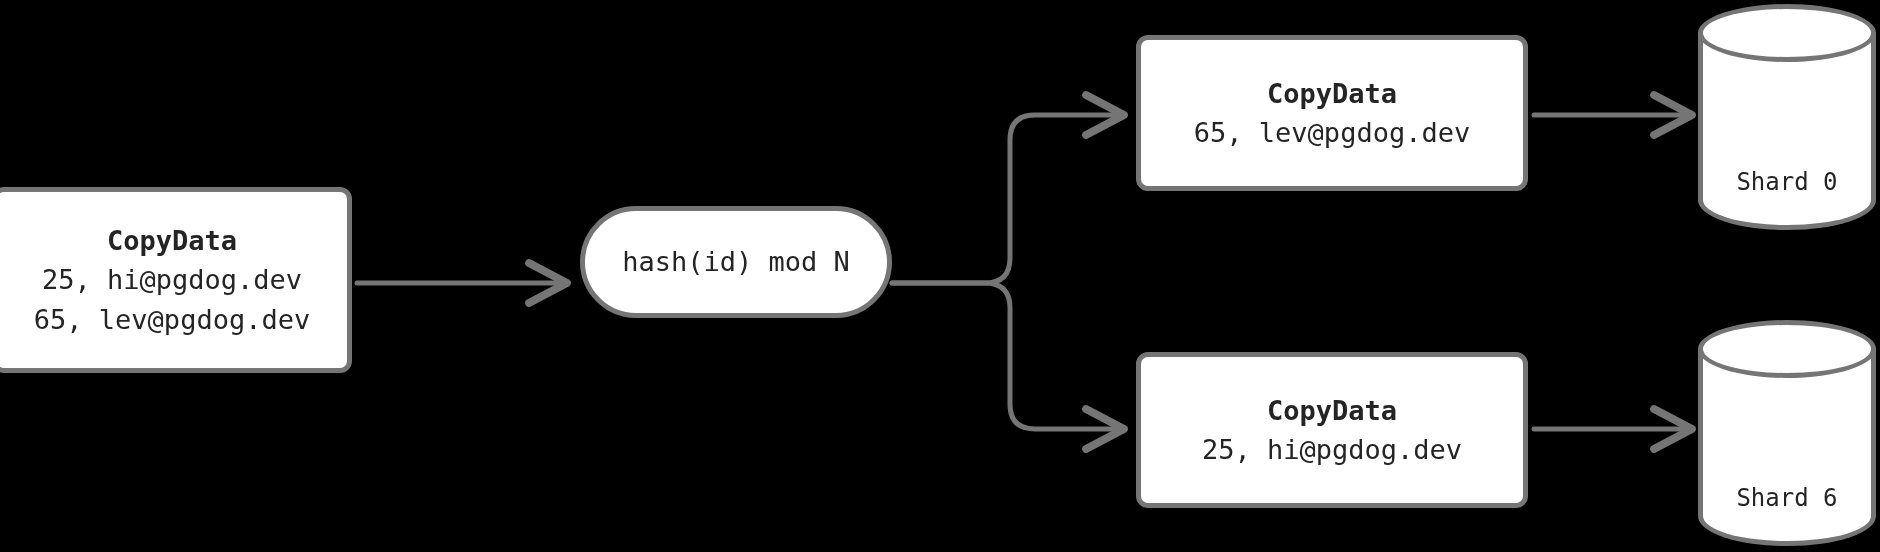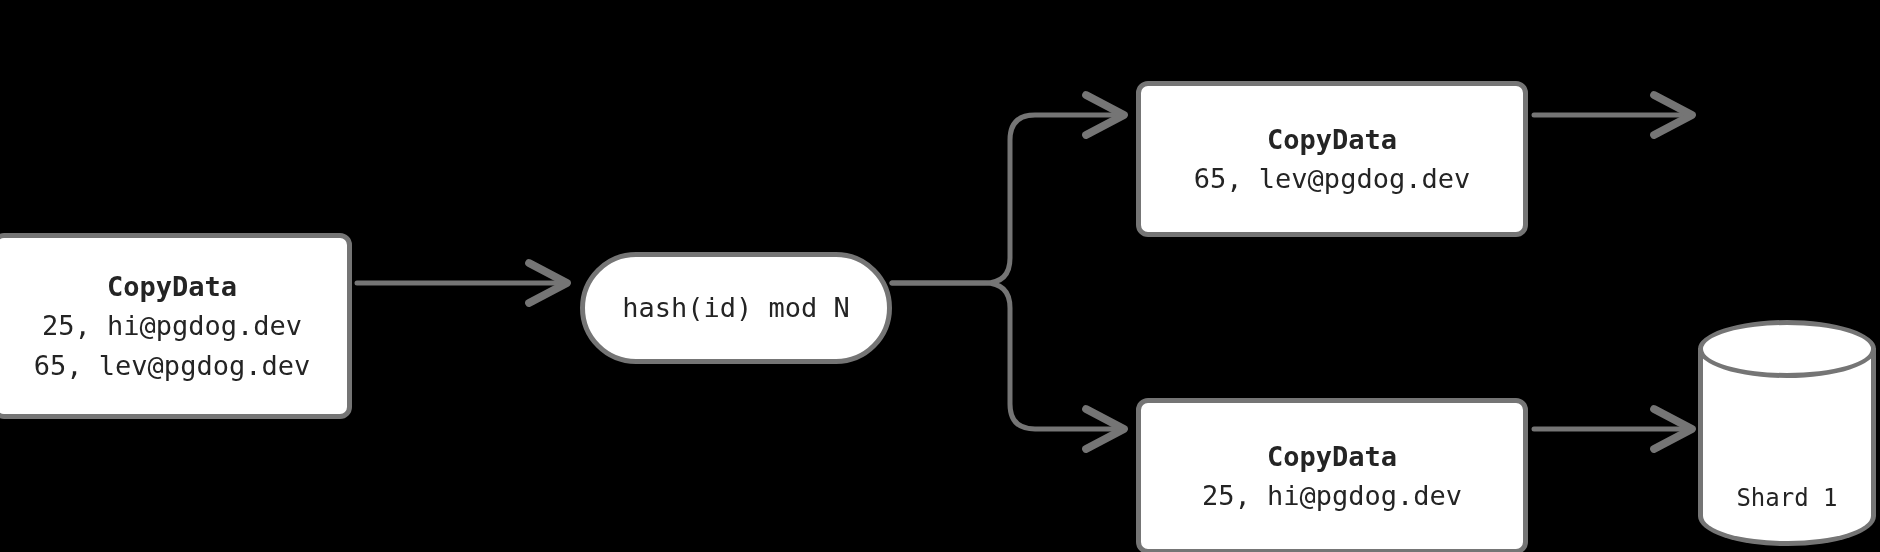--- a/index.html
+++ b/index.html
@@ -26,21 +26,20 @@
   .node {
     position: absolute;
     background: #ffffff;
     border: 5px solid #757575;
     display: flex;
     flex-direction: column;
     align-items: center;
     justify-content: center;
     color: #242424;
     text-align: center;
-    margin-top: 46px;
   }
   .node .line {
     font-family: "DejaVu Sans Mono", "Liberation Mono", monospace;
     font-size: 27px;
     line-height: 1.45;
     letter-spacing: 0px;
     white-space: pre;
     color: #242424;
   }
   .node .line.title { font-weight: bold; }
@@ -134,20 +133,25 @@
   <div class="node rect-node" style="left:1136px; top:35px; width:392px; height:156px;">
     <div class="line title">CopyData</div>
     <div class="line">65, lev@pgdog.dev</div>
   </div>
 
   <div class="node rect-node" style="left:1136px; top:352px; width:392px; height:156px;">
     <div class="line title">CopyData</div>
     <div class="line">25, hi@pgdog.dev</div>
   </div>
 
+  <div class="cyl" style="left:1698px; top:4px; width:178px; height:226px;">
+    <div class="cyl-body"></div>
+    <div class="cyl-top"></div>
+    <div class="cyl-label">Shard 0</div>
+  </div>
 
   <div class="cyl" style="left:1698px; top:320px; width:178px; height:226px;">
     <div class="cyl-body"></div>
     <div class="cyl-top"></div>
-    <div class="cyl-label">Shard 1</div>
+    <div class="cyl-label">Shard 6</div>
   </div>
 
 </div>
 
 </body></html>

